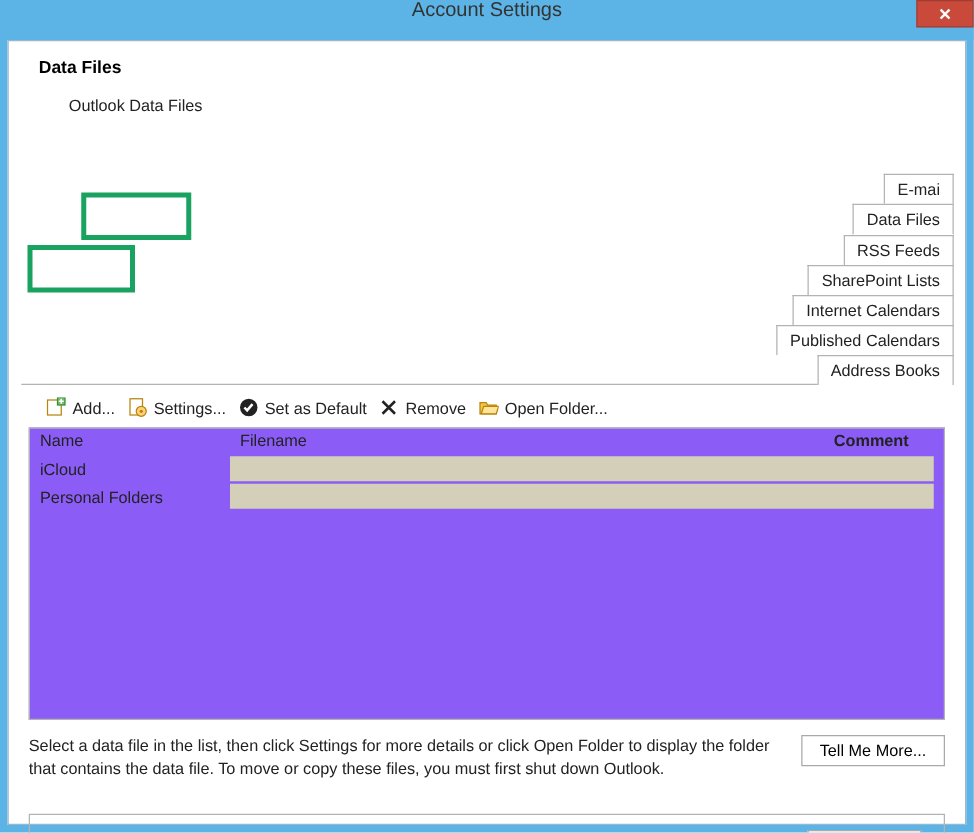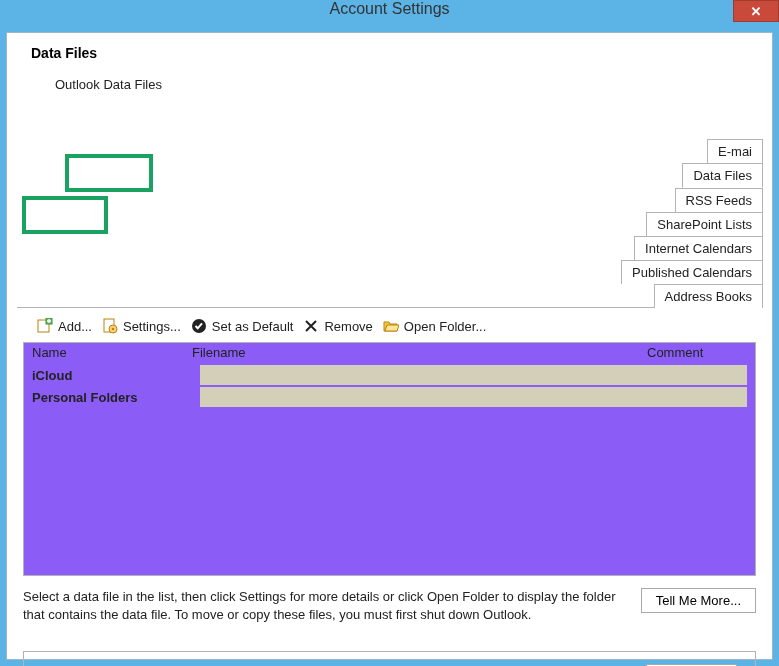--- a/index.html
+++ b/index.html
@@ -125,35 +125,35 @@
     overflow: hidden;
   }
   .list-header {
     display: flex;
     font-size: 13px;
     padding: 2px 8px 4px 8px;
     color: #222;
   }
   .col-name { width: 160px; }
   .col-file { flex: 1; }
-  .col-comment { width: 100px; text-align: left; }
+  .col-comment { width: 100px; text-align: center; font-weight: bold; }
   .list-rows { padding: 0 8px; }
   .row {
     display: flex;
     height: 22px;
     align-items: center;
     font-size: 13px;
   }
   .row .col-file-cell {
     flex: 1;
     height: 20px;
     background: #d4cfb8;
     margin-right: 0;
   }
-  .row .col-name { width: 168px; font-weight: bold; }
+  .row .col-name { width: 152px; }
   .help-row {
     display: flex;
     margin: 12px 6px 0 6px;
     align-items: flex-start;
     gap: 0;
   }
   .help-text {
     flex: 1;
     font-size: 13px;
     line-height: 1.35;

